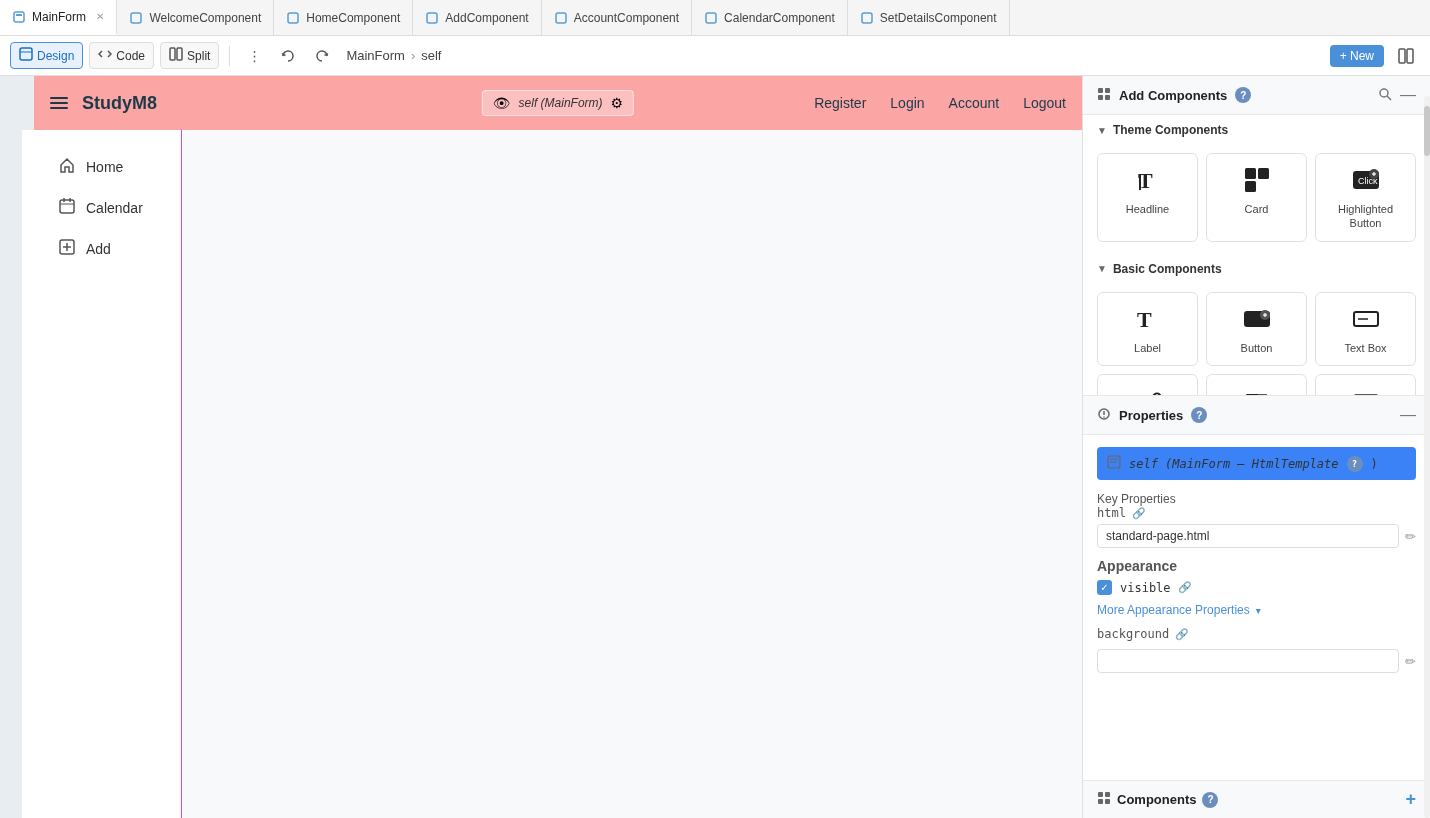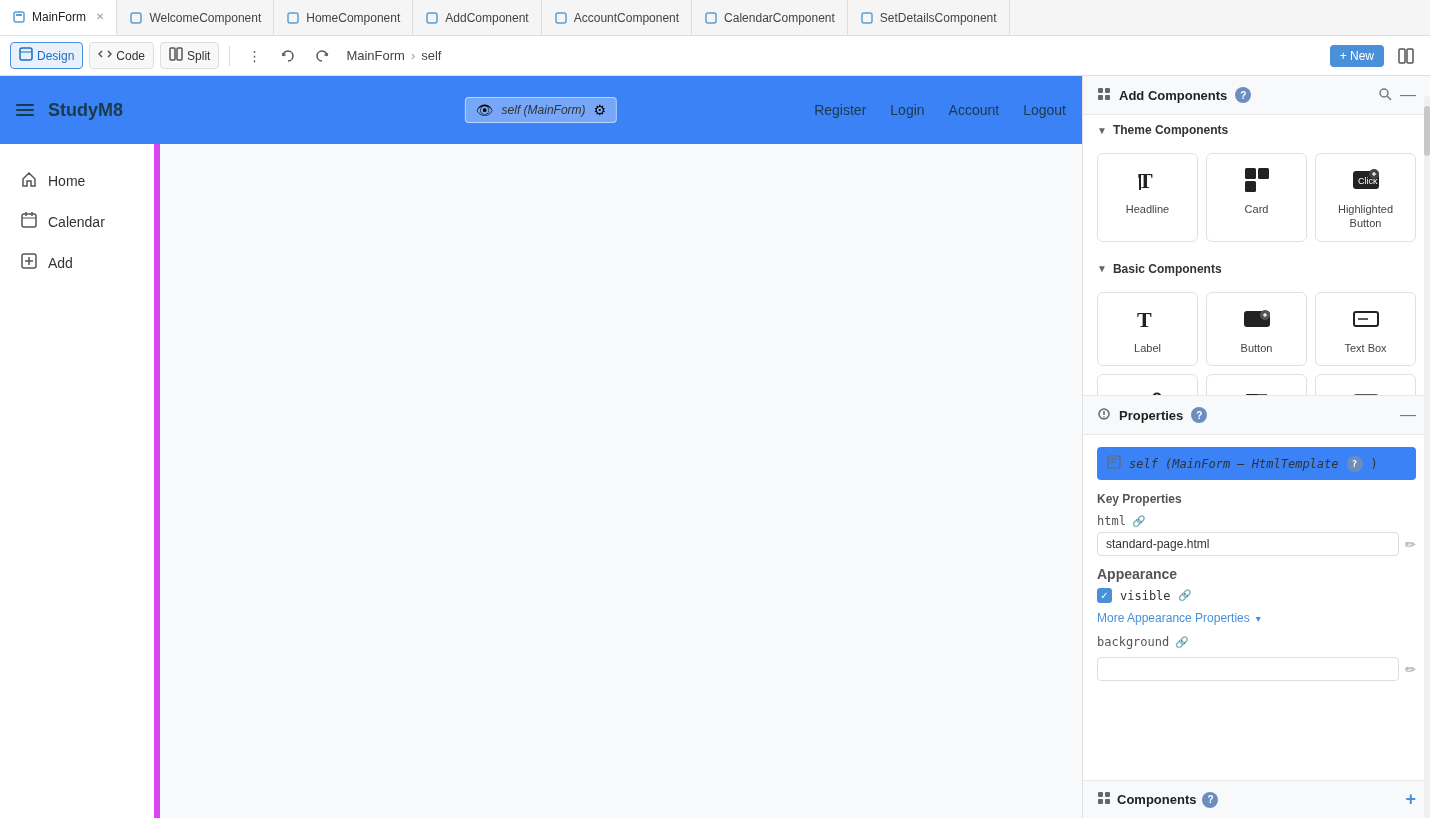--- a/index.html
+++ b/index.html
@@ -120,26 +120,27 @@
     .app-preview {
       flex: 1;
       display: flex;
       flex-direction: column;
       background: #e8edf2;
       overflow: hidden;
     }
 
     
     .app-nav {
-      background: #3b82f6;
-      display: flex;
-      align-items: center;
-      height: 68px;
+      background: #fca5a5;
+      display: flex;
+      align-items: center;
+      height: 54px;
       padding: 0 16px;
       gap: 0;
+      margin-left: 34px;
     }
     .app-selector {
       display: flex;
       align-items: center;
       background: rgba(255,255,255,0.3);
       border: 1px solid rgba(255,255,255,0.5);
       border-radius: 4px;
       padding: 4px 10px;
       gap: 8px;
       cursor: pointer;
@@ -160,22 +161,23 @@
     }
 
     
     .app-body {
       display: flex;
       flex: 1;
     }
     .app-sidebar {
       width: 160px;
       background: #fff;
-      border-right: 6px solid #d946ef;
-      padding: 16px 0;
+      border-right: 1px solid #d946ef;
+      padding: 16px 16px;
+      margin-left: 22px;
     }
     .app-sidebar-item {
       display: flex;
       align-items: center;
       gap: 10px;
       padding: 10px 20px;
       cursor: pointer;
       color: #333;
       font-size: 14px;
     }
@@ -301,23 +303,23 @@
       padding: 8px 10px;
       background: #3b82f6;
       border-radius: 4px;
       margin-bottom: 12px;
       font-size: 12px;
       color: #333;
       font-family: monospace;
     }
     .prop-subtitle {
       font-size: 12px;
-      font-weight: 700;
+      font-weight: 400;
       color: #555;
-      margin-bottom: 8px;
+      margin-bottom: 0;
     }
     .prop-field { margin-bottom: 10px; }
     .prop-field-label {
       font-size: 12px;
       color: #555;
       margin-bottom: 4px;
       font-family: monospace;
       display: flex;
       align-items: center;
       gap: 6px;

